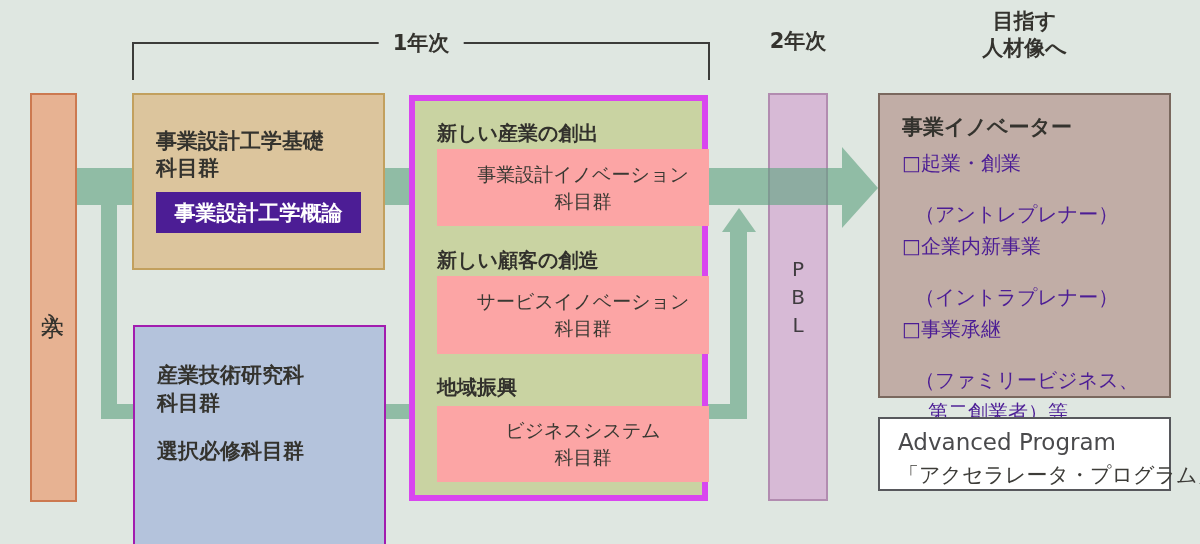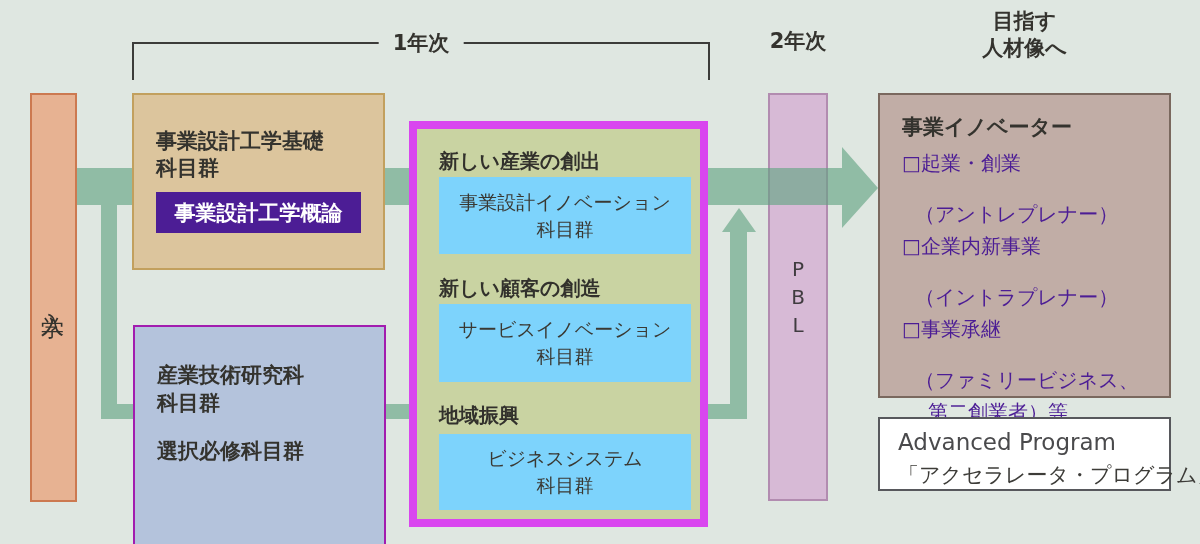--- a/index.html
+++ b/index.html
@@ -28,24 +28,24 @@
   .foundation-title{left:22px;top:33px;font-size:21px;font-weight:600;line-height:27px;}
   .core{left:22px;top:97px;width:205px;height:41px;background:#4c1d95;color:#ffffff;
         font-size:21px;font-weight:600;display:flex;align-items:center;justify-content:center;white-space:nowrap;}
 
   
   .research{left:133px;top:325px;width:253px;height:228px;background:#b4c3dc;border:2px solid #a21caf;}
   .research-title{left:22px;top:34px;font-size:21px;font-weight:600;line-height:28px;}
   .research-sub{left:22px;top:110px;font-size:21px;font-weight:600;}
 
   
-  .curriculum{left:409px;top:95px;width:299px;height:406px;background:#c9d3a2;border:8px solid #d946ef;margin-top:26px;}
+  .curriculum{left:409px;top:95px;width:299px;height:406px;background:#c9d3a2;border:6px solid #d946ef;}
   .cur-heading{left:22px;font-size:20px;font-weight:600;color:#32312c;white-space:nowrap;}
-  .card{left:22px;width:252px;background:#7dd3fc;display:flex;align-items:center;justify-content:center;
-        text-align:center;font-size:19px;line-height:27px;color:#3a3933;}
+  .card{left:22px;width:252px;background:#fca5a5;display:flex;align-items:center;justify-content:center;
+        text-align:center;font-size:19px;line-height:27px;color:#3a3933;padding-left:20px;}
   .h1{top:19px}.h2{top:146px}.h3{top:273px}
   .c1{top:48px;height:77px}.c2{top:175px;height:78px}.c3{top:305px;height:76px}
 
   
   .pbl{left:768px;top:93px;width:60px;height:408px;background:#d7bad6;border:2px solid #b28cb0;
        display:flex;flex-direction:column;align-items:center;justify-content:center;gap:6px;
        font-size:20px;font-weight:500;color:#403c40;line-height:22px;}
 
   
   .innovator{left:878px;top:93px;width:293px;height:305px;background:#c1ada6;border:2px solid #7a685e;}

